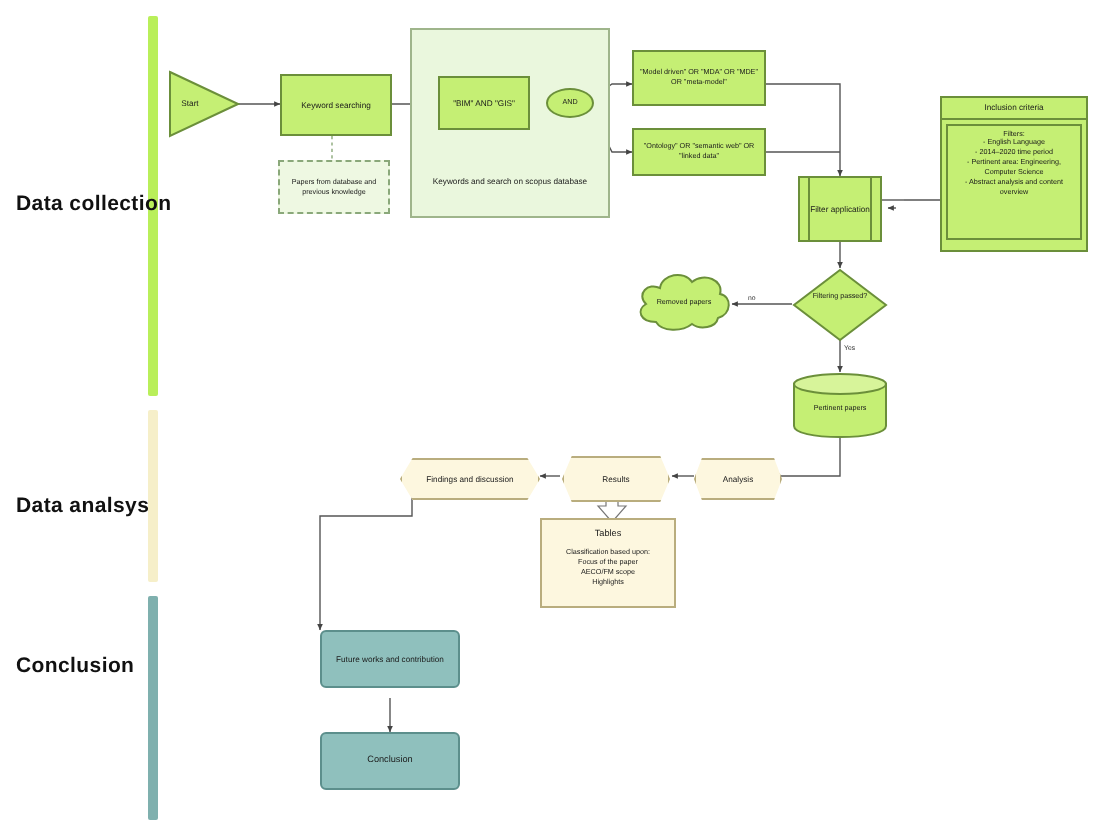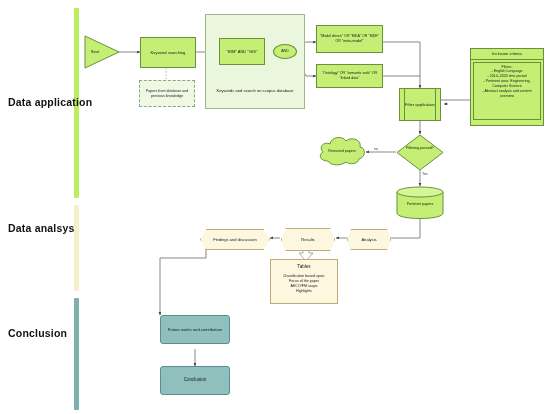--- a/index.html
+++ b/index.html
@@ -50,22 +50,22 @@
 </style>
 </head>
 <body>
 
 <div id="stage">
 
   <div class="bar bar-collection"></div>
   <div class="bar bar-analysis"></div>
   <div class="bar bar-conclusion"></div>
 
-  <div class="phase-label" style="top:96px;">Data application</div>
-  <div class="phase-label" style="top:222px;">Data analsys</div>
+  <div class="phase-label" style="top:96px;">Data collection</div>
+  <div class="phase-label" style="top:247px;">Data analsys</div>
   <div class="phase-label" style="top:327px;">Conclusion</div>
 
   <svg class="lines" viewBox="0 0 550 414">
     <defs>
       <marker id="ah" markerWidth="5" markerHeight="5" refX="4.2" refY="2" orient="auto">
         <path d="M0,0 L4.4,2 L0,4 z" fill="#444"></path>
       </marker>
     </defs>
     <g stroke="#555" stroke-width="0.7" fill="none" marker-end="url(#ah)">
 

